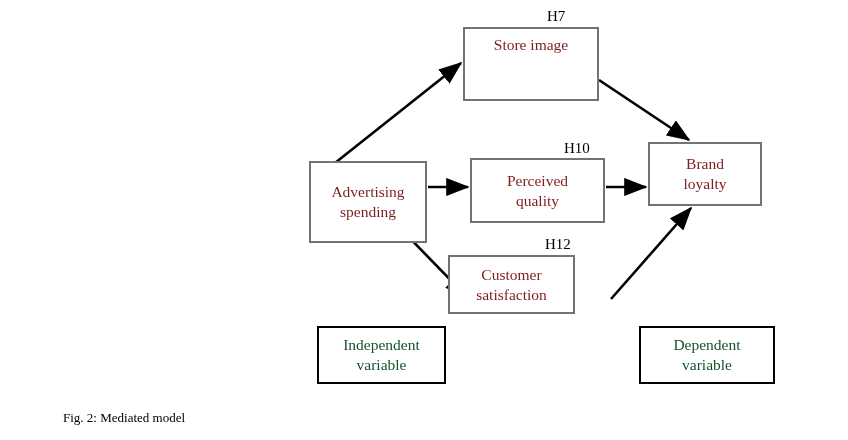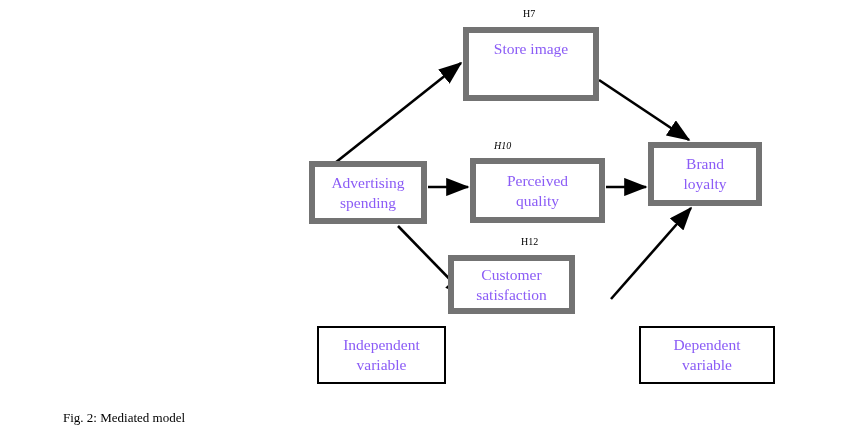--- a/index.html
+++ b/index.html
@@ -19,59 +19,60 @@
     position: absolute;
     left: 0;
     top: 0;
     width: 848px;
     height: 440px;
     pointer-events: none;
   }
   .node-box {
     position: absolute;
     box-sizing: border-box;
-    border: 6px solid #737373;
+    border: 2px solid #737373;
     background: #ffffff;
     display: flex;
     align-items: center;
     justify-content: center;
     text-align: center;
     line-height: 1.28;
     font-size: 15.5px;
-    color: #8b5cf6;
+    color: #7f1d1d;
     z-index: 2;
   }
   .node-box .node-label {
     display: block;
     padding: 0 4px;
   }
   .node-box.top-aligned {
     align-items: flex-start;
     padding-top: 6px;
   }
   .h-label {
     position: absolute;
-    font-size: 10px;
+    font-size: 15px;
     color: #000000;
     text-align: center;
     z-index: 3;
     white-space: nowrap;
+    margin-left: 24px;
   }
   .legend-box {
     position: absolute;
     box-sizing: border-box;
     border: 2px solid #000000;
     background: #ffffff;
     display: flex;
     align-items: center;
     justify-content: center;
     text-align: center;
     line-height: 1.28;
     font-size: 15.5px;
-    color: #8b5cf6;
+    color: #14532d;
     z-index: 2;
   }
   .caption {
     position: absolute;
     font-size: 13px;
     color: #000000;
     white-space: nowrap;
     z-index: 3;
   }
 </style>
@@ -90,28 +91,28 @@
         <line x1="311" y1="182" x2="461" y2="63" stroke="#000000" stroke-width="2.6" marker-end="url(#arrowhead)"></line>
         <line x1="599" y1="80" x2="689" y2="140" stroke="#000000" stroke-width="2.6" marker-end="url(#arrowhead)"></line>
         <line x1="428" y1="187" x2="468" y2="187" stroke="#000000" stroke-width="2.6" marker-end="url(#arrowhead)"></line>
         <line x1="606" y1="187" x2="646" y2="187" stroke="#000000" stroke-width="2.6" marker-end="url(#arrowhead)"></line>
         <line x1="398" y1="226" x2="467" y2="297" stroke="#000000" stroke-width="2.6" marker-end="url(#arrowhead)"></line>
         <line x1="611" y1="299" x2="691" y2="208" stroke="#000000" stroke-width="2.6" marker-end="url(#arrowhead)"></line>
       </g>
   </svg>
 
   <div class="h-label" id="h-label-h7" style="left: 523px; top: 8px;">H7</div>
-  <div class="h-label" id="h-label-h10" style="left: 494px; top: 140px; font-style: italic;">H10</div>
+  <div class="h-label" id="h-label-h10" style="left: 540px; top: 140px;">H10</div>
   <div class="h-label" id="h-label-h12" style="left: 521px; top: 236px;">H12</div>
 
   <div class="node-box top-aligned" id="node-store-image" style="left: 463px; top: 27px; width: 136px; height: 74px;">
     <span class="node-label">Store image</span>
   </div>
 
-  <div class="node-box" id="node-advertising-spending" style="left: 309px; top: 161px; width: 118px; height: 63px;">
+  <div class="node-box" id="node-advertising-spending" style="left: 309px; top: 161px; width: 118px; height: 82px;">
     <span class="node-label">
       <span>Advertising</span><br>
       <span>spending</span>
     </span>
   </div>
 
   <div class="node-box" id="node-brand-loyalty" style="left: 648px; top: 142px; width: 114px; height: 64px;">
     <span class="node-label">
       <span>Brand</span><br>
       <span>loyalty</span>

